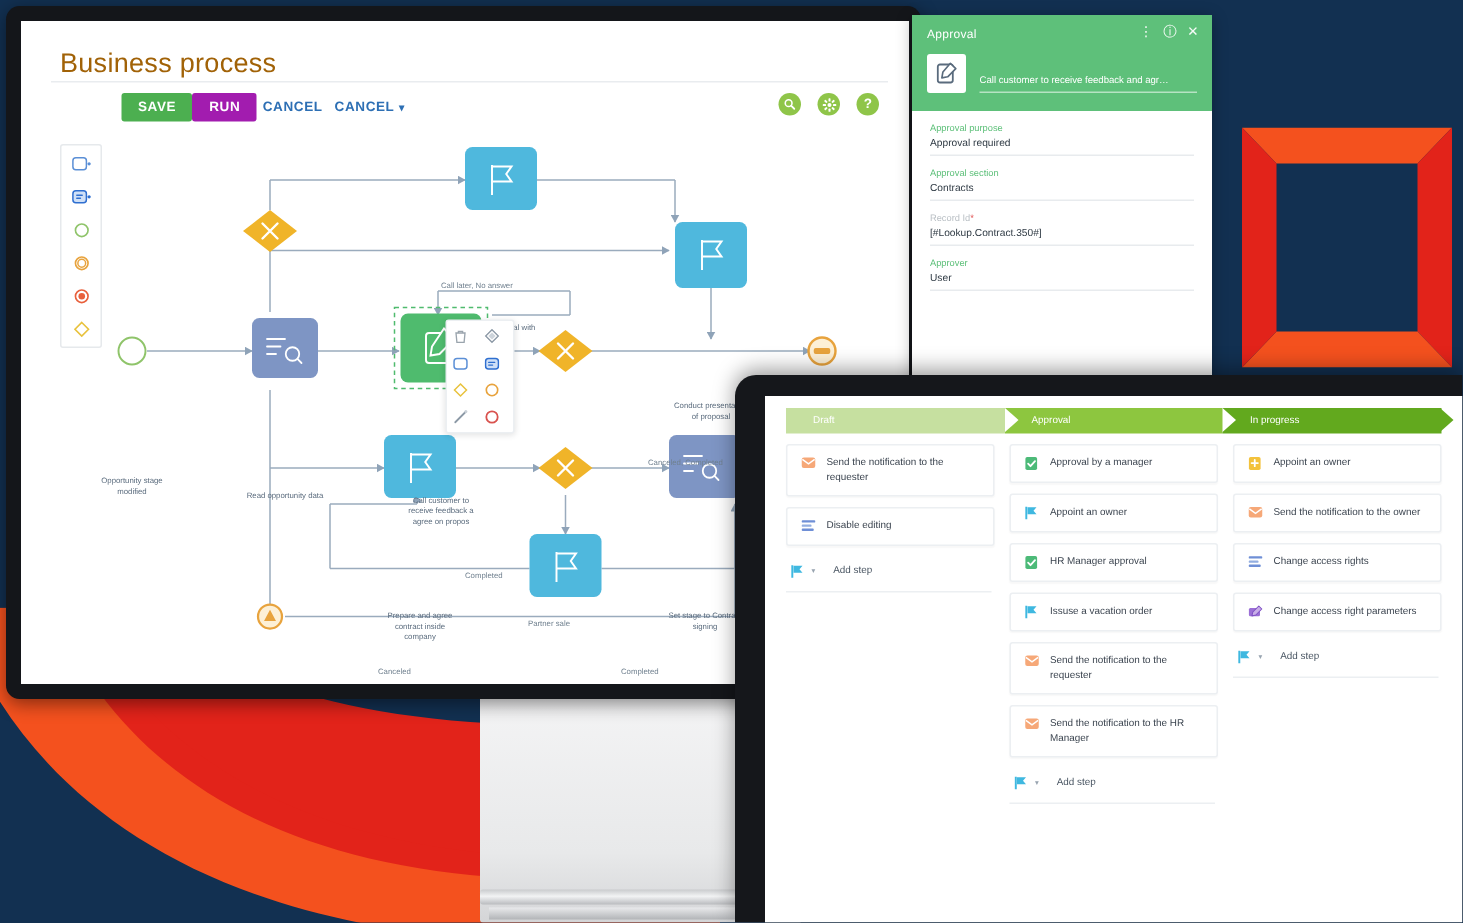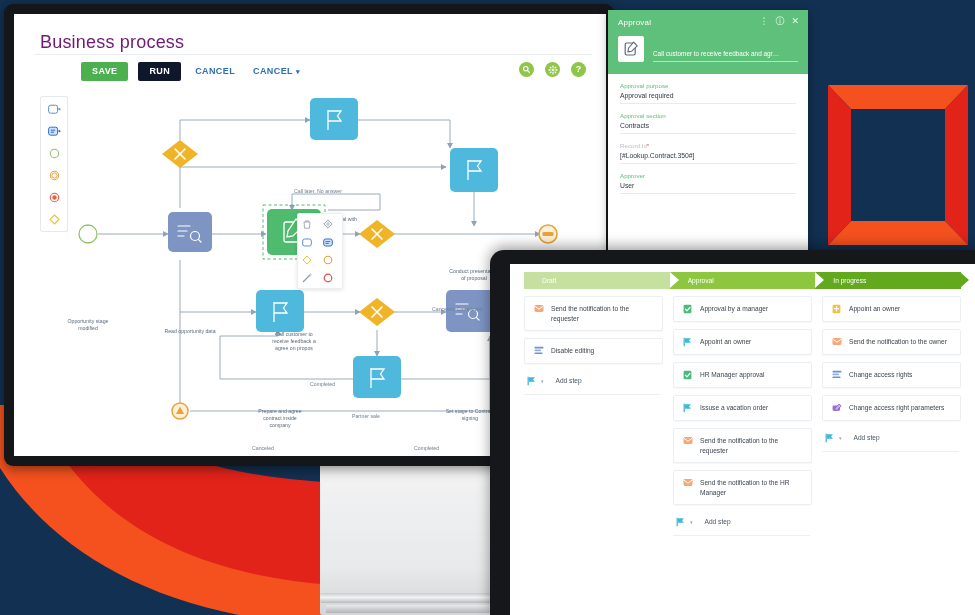--- a/index.html
+++ b/index.html
@@ -46,30 +46,30 @@
     background:#14161a;border-radius:9px;
     box-shadow:0 3px 12px rgba(0,0,0,.45);
     padding:10px 8px 10px 10px;box-sizing:border-box;
   }
   #screen{
     width:100%;height:100%;background:#ffffff;overflow:hidden;position:relative;
   }
 
   
   .app-title{
-    position:absolute;left:26px;top:18px;font-size:18px;color:#701a75;
+    position:absolute;left:26px;top:18px;font-size:18px;color:#a16207;
     letter-spacing:.2px;
   }
-  .toolbar{position:absolute;left:26px;top:48px;display:flex;align-items:flex-start;gap:10px;padding-left:41px;}
+  .toolbar{position:absolute;left:26px;top:48px;display:flex;align-items:flex-start;padding-left:41px;}
   .btn{
     font-size:9px;font-weight:bold;letter-spacing:.4px;color:#fff;
     padding:5px 11px 5px 11px;border:0;border-radius:2px;cursor:pointer;line-height:1;
   }
   .btn.save{background:#4caf50;}
-  .btn.run{background:#0f172a;}
+  .btn.run{background:#a21caf;}
   .btn.flat{background:transparent;color:#2d6fb4;font-weight:bold;padding:5px 4px;}
   .btn.flat .caret{font-size:7px;margin-left:3px;}
   .hdr-sep{position:absolute;left:20px;right:14px;top:40px;height:1px;background:#e9ecef;}
 
   .hdr-icons{position:absolute;right:20px;top:48px;display:flex;gap:11px;align-items:center;}
   .cicon{
     width:15px;height:15px;border-radius:50%;background:#8fc549;color:#fff;
     display:flex;align-items:center;justify-content:center;font-size:9px;font-weight:bold;
     cursor:pointer;line-height:1;
   }

